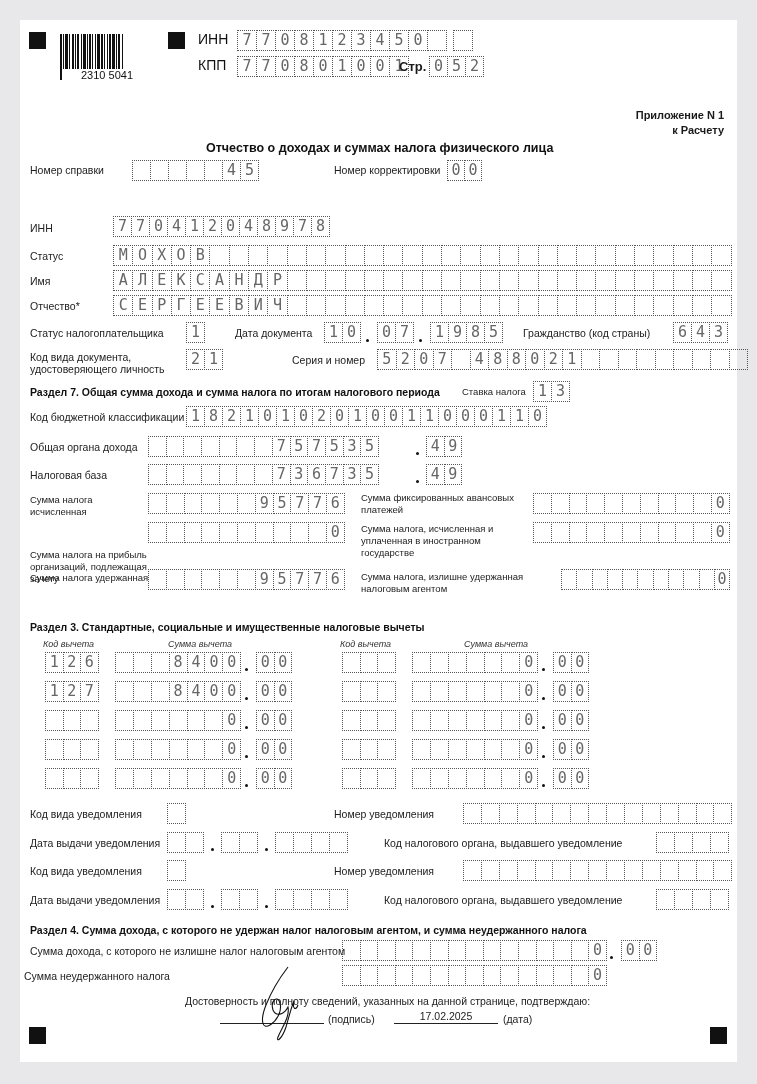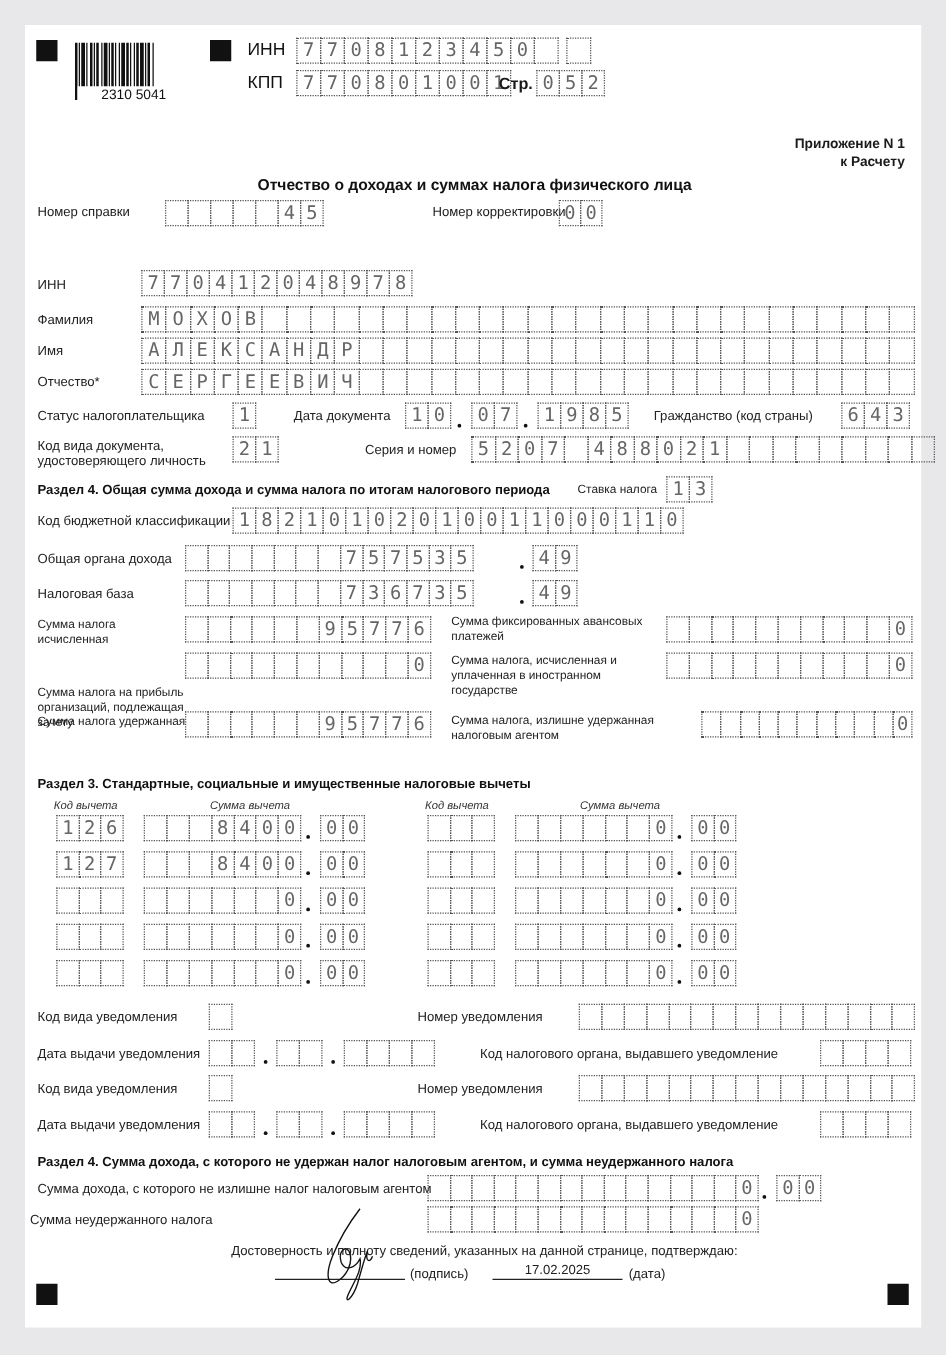--- a/index.html
+++ b/index.html
@@ -107,21 +107,21 @@
   <div class="lbl" style="left:10px;top:144px;">Номер справки</div>
   <div class="cells" style="left:112px;top:140px;">
       <div class="cell" style="width: 19px;"></div>
       <div class="cell" style="width: 19px;"></div>
       <div class="cell" style="width: 19px;"></div>
       <div class="cell" style="width: 19px;"></div>
       <div class="cell" style="width: 19px;"></div>
       <div class="cell" style="width: 19px;">4</div>
       <div class="cell" style="width: 19px;">5</div>
     </div>
-  <div class="lbl" style="left:326px;top:144px;">Номер корректировки</div>
+  <div class="lbl" style="left:314px;top:144px;">Номер корректировки</div>
   <div class="cells" style="left:427px;top:140px;">
       <div class="cell" style="width: 18px;">0</div>
       <div class="cell" style="width: 18px;">0</div>
     </div>
 
   <div class="lbl" style="left:10px;top:202px;">ИНН</div>
   <div class="cells" style="left:93px;top:196px;">
       <div class="cell" style="width: 19px;">7</div>
       <div class="cell" style="width: 19px;">7</div>
       <div class="cell" style="width: 19px;">0</div>
@@ -129,21 +129,21 @@
       <div class="cell" style="width: 19px;">1</div>
       <div class="cell" style="width: 19px;">2</div>
       <div class="cell" style="width: 19px;">0</div>
       <div class="cell" style="width: 19px;">4</div>
       <div class="cell" style="width: 19px;">8</div>
       <div class="cell" style="width: 19px;">9</div>
       <div class="cell" style="width: 19px;">7</div>
       <div class="cell" style="width: 19px;">8</div>
     </div>
 
-  <div class="lbl" style="left:10px;top:230px;">Фамилия</div>
+  <div class="lbl" style="left:10px;top:230px;">Статус</div>
   <div class="cells" style="left:93px;top:225px;">
       <div class="cell" style="width: 20.3px;">М</div>
       <div class="cell" style="width: 20.3px;">О</div>
       <div class="cell" style="width: 20.3px;">Х</div>
       <div class="cell" style="width: 20.3px;">О</div>
       <div class="cell" style="width: 20.3px;">В</div>
       <div class="cell" style="width: 20.3px;"></div>
       <div class="cell" style="width: 20.3px;"></div>
       <div class="cell" style="width: 20.3px;"></div>
       <div class="cell" style="width: 20.3px;"></div>
@@ -292,21 +292,21 @@
       <div class="cell" style="width: 19.5px;"></div>
       <div class="cell" style="width: 19.5px;"></div>
       <div class="cell" style="width: 19.5px;"></div>
       <div class="cell" style="width: 19.5px;"></div>
       <div class="cell" style="width: 19.5px;"></div>
       <div class="cell" style="width: 19.5px;"></div>
       <div class="cell" style="width: 19.5px;"></div>
       <div class="cell" style="width: 19.5px;"></div>
     </div>
 
-  <div class="hdr" style="left:10px;top:366px;">Раздел 4. Общая сумма дохода и сумма налога по итогам налогового периода</div>
+  <div class="hdr" style="left:10px;top:366px;">Раздел 7. Общая сумма дохода и сумма налога по итогам налогового периода</div>
   <div class="lbl" style="left:442px;top:366px;font-size:9.5px;">Ставка налога</div>
   <div class="cells" style="left:513px;top:361px;">
       <div class="cell" style="width: 19px;">1</div>
       <div class="cell" style="width: 19px;">3</div>
     </div>
 
   <div class="lbl" style="left:10px;top:391px;">Код бюджетной классификации</div>
   <div class="cells" style="left:166px;top:386px;">
       <div class="cell" style="width: 19px;">1</div>
       <div class="cell" style="width: 19px;">8</div>

